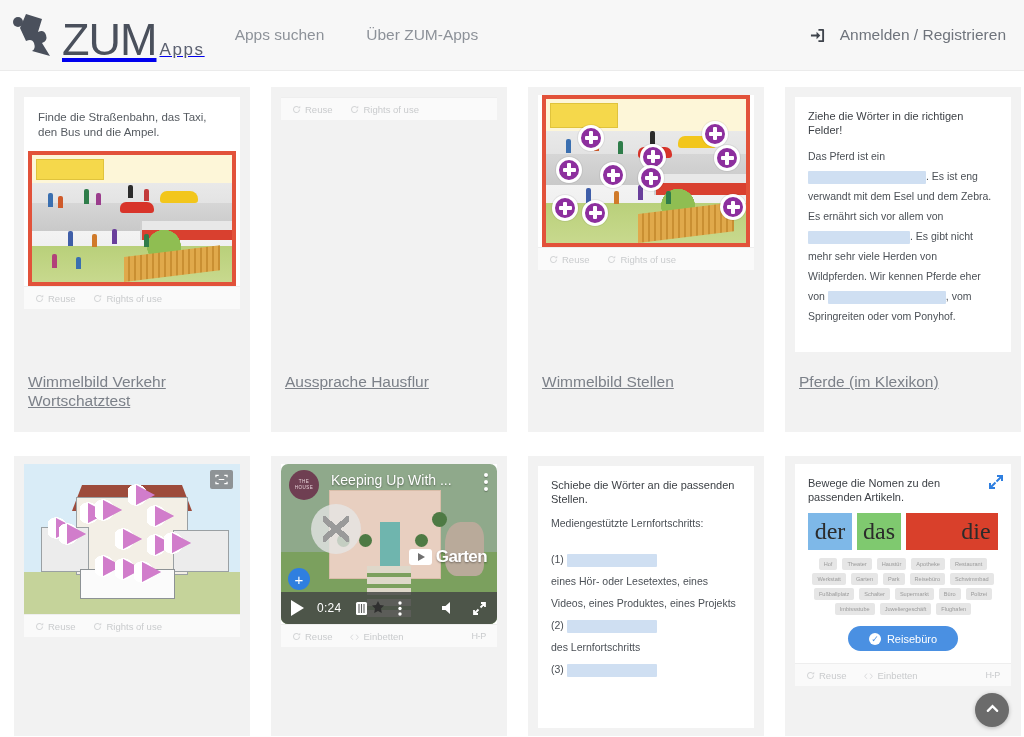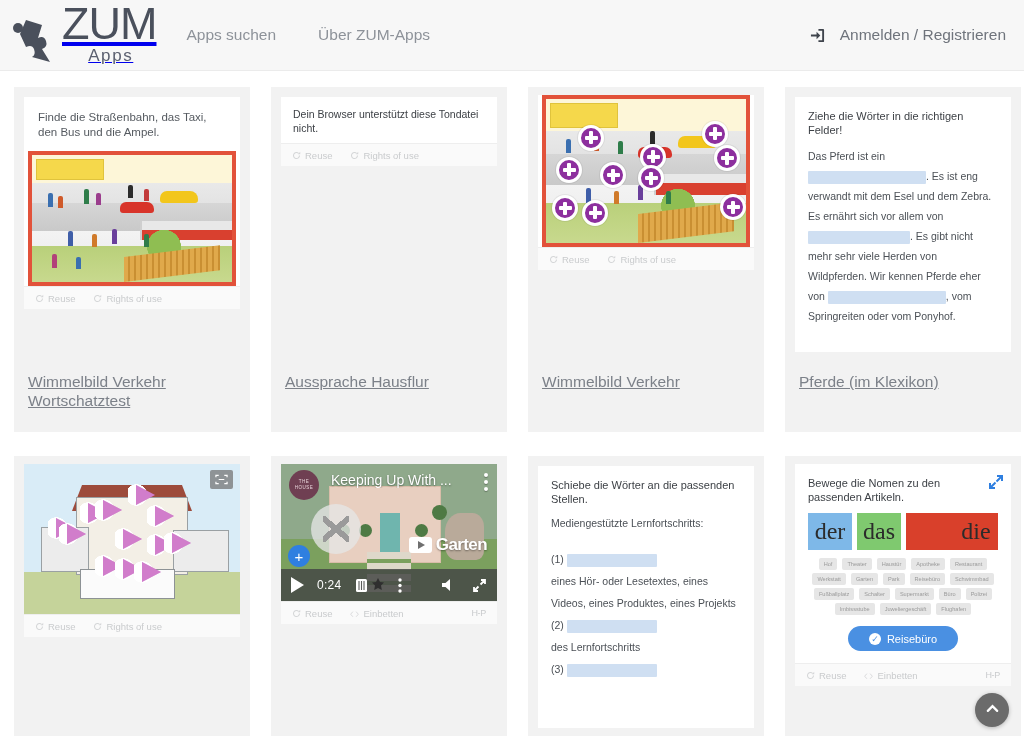--- a/index.html
+++ b/index.html
@@ -15,21 +15,21 @@
     position: relative;
     height: 71px;
     background: #f7f7f7;
     border-bottom: 1px solid #ebebeb;
     display: flex;
     align-items: center;
     padding: 0 18px 0 12px;
   }
   #logo { display: flex; align-items: flex-end; margin-right: 30px; }
   #logo .puzzle { width: 48px; height: 50px; margin-right: 2px; }
-  #logo .wordmark { display: flex; flex-direction: column; align-items: center; }
+  #logo .wordmark { display: flex; align-items: flex-end; }
   #logo .zum { font-size: 45px; line-height: 40px; color: #4a505c; letter-spacing: -1px; font-weight: 400; }
   #logo .apps { font-size: 17px; color: #5b6070; letter-spacing: 1.6px; margin-top: 2px; margin-left: 3px; }
 
   .nav-link {
     font-size: 15.5px; color: #8d9299; text-decoration: none;
     margin-right: 42px; white-space: nowrap;
   }
   #header-right { margin-left: auto; display: flex; align-items: center; }
   #login-link {
     display: flex; align-items: center; gap: 15px;
@@ -187,22 +187,23 @@
   }
   .fs-btn {
     position: absolute; right: 7px; top: 6px;
     width: 23px; height: 19px; background: #8e9396; border-radius: 2px;
     display: flex; align-items: center; justify-content: center;
   }
   .fs-btn svg { width: 13px; height: 11px; }
 
   
   .yt {
-    position: relative; height: 137px; overflow: hidden;
+    position: relative; height: 160px; overflow: hidden;
     background: linear-gradient(180deg, #8fa98b 0 58%, #7c9a6e 58% 100%);
+    border-radius: 7px;
   }
   .yt .lawn { position: absolute; left:0; right:0; bottom:0; height: 45%; background: #7ba05e; }
   .yt .facade {
     position: absolute; left: 22%; top: 16%; width: 52%; height: 56%;
     background: #e8cfc0; border: 1px solid #d9bda9;
   }
   .yt .door {
     position: absolute; left: 46%; top: 36%; width: 9%; height: 34%;
     background: #6fb5ae;
   }
@@ -373,21 +374,20 @@
           </span>
           <span>Rights of use</span>
         </span>
       </div>
     </div>
     <a class="card-title" style="top:285px;" href="#">Wimmelbild Verkehr Wortschatztest</a>
   </div>
 
   <div class="card r1">
     <div class="panel">
-      <div class="prompt small" style="padding:10px 12px 8px 12px;">Dein Browser unterstützt diese Tondatei nicht.</div>
       <div class="h5p-bar">
         <span class="item">
           <span class="ic">
             <svg viewBox="0 0 12 12">
                 <path fill="none" stroke="#c9cbcd" stroke-width="1.4" d="M10 6a4 4 0 1 1-1.2-2.8"></path>
                 <path fill="#c9cbcd" d="M11 1v3.2H7.8z"></path>
               </svg>
           </span>
           <span>Reuse</span>
         </span>
@@ -449,21 +449,21 @@
           <span class="ic">
             <svg viewBox="0 0 12 12">
                 <path fill="none" stroke="#c9cbcd" stroke-width="1.4" d="M10 6a4 4 0 1 1-1.2-2.8"></path>
                 <path fill="#c9cbcd" d="M11 1v3.2H7.8z"></path>
               </svg>
           </span>
           <span>Rights of use</span>
         </span>
       </div>
     </div>
-    <a class="card-title" style="top:285px;" href="#">Wimmelbild Verkehr</a>
+    <a class="card-title" style="top:285px;" href="#">Wimmelbild Stellen</a>
   </div>
 
   <div class="card r1">
     <div class="panel" style="height:255px;overflow:hidden;">
       <div class="prompt small" style="font-size:11px;line-height:14px;padding:12px 13px 9px 13px;">Ziehe die Wörter in die richtigen Felder!</div>
       <div class="fill-body" id="pferde-body">Das Pferd ist ein <span class="blank" style="width: 118px;"></span>. Es ist eng verwandt mit dem Esel und dem Zebra. Es ernährt sich vor allem von <span class="blank" style="width: 102px;"></span>. Es gibt nicht mehr sehr viele Herden von Wildpferden. Wir kennen Pferde eher von <span class="blank" style="width: 118px;"></span>, vom Springreiten oder vom Ponyhof.</div>
     </div>
     <a class="card-title" style="top:285px;" href="#">Pferde (im Klexikon)</a>
   </div>
 

